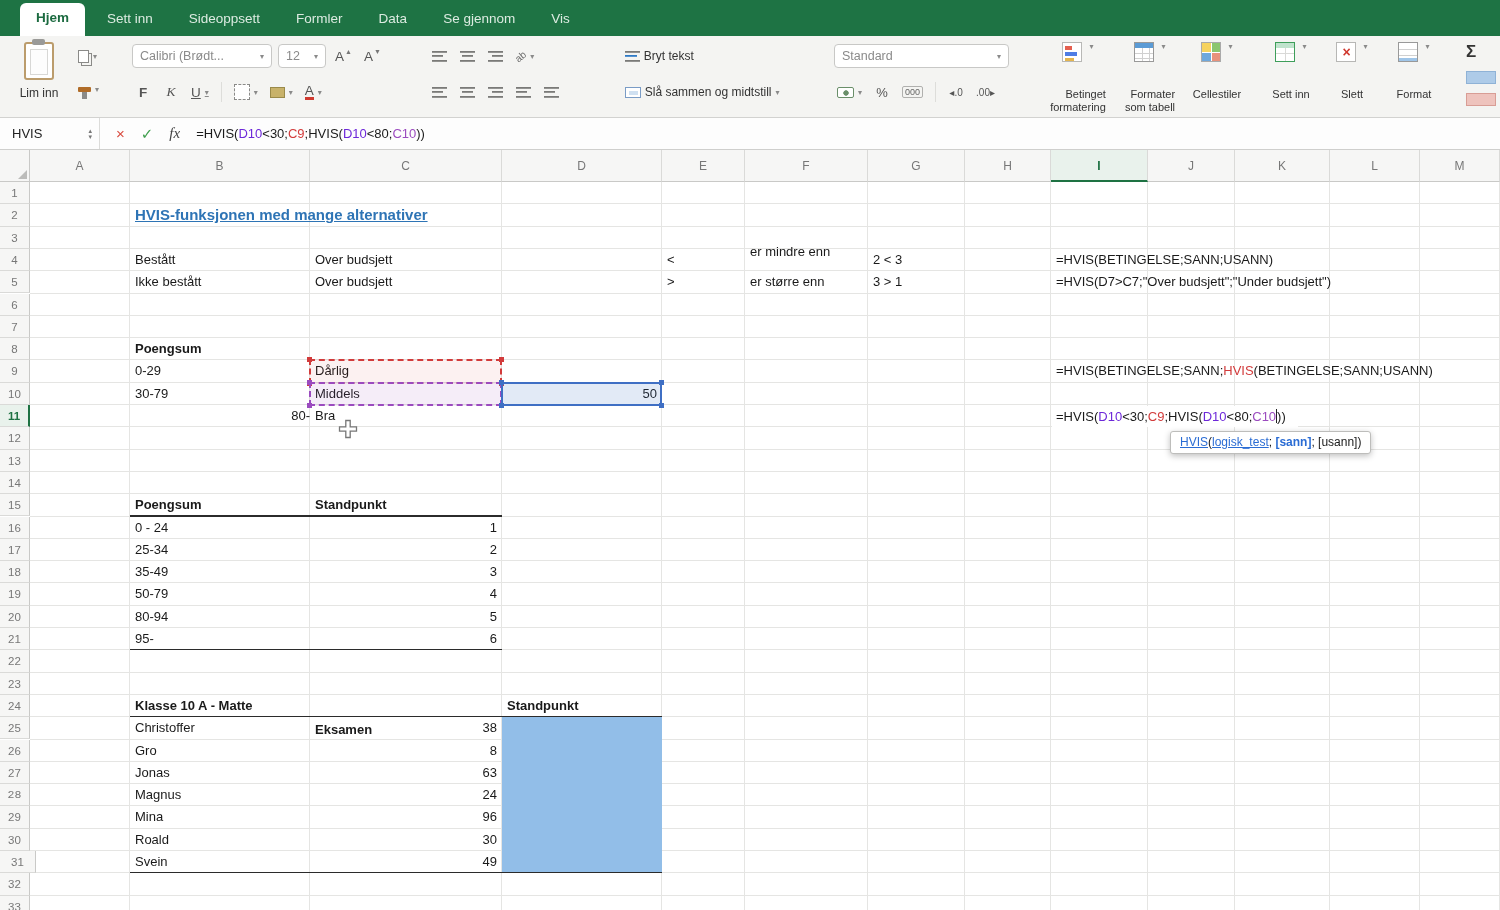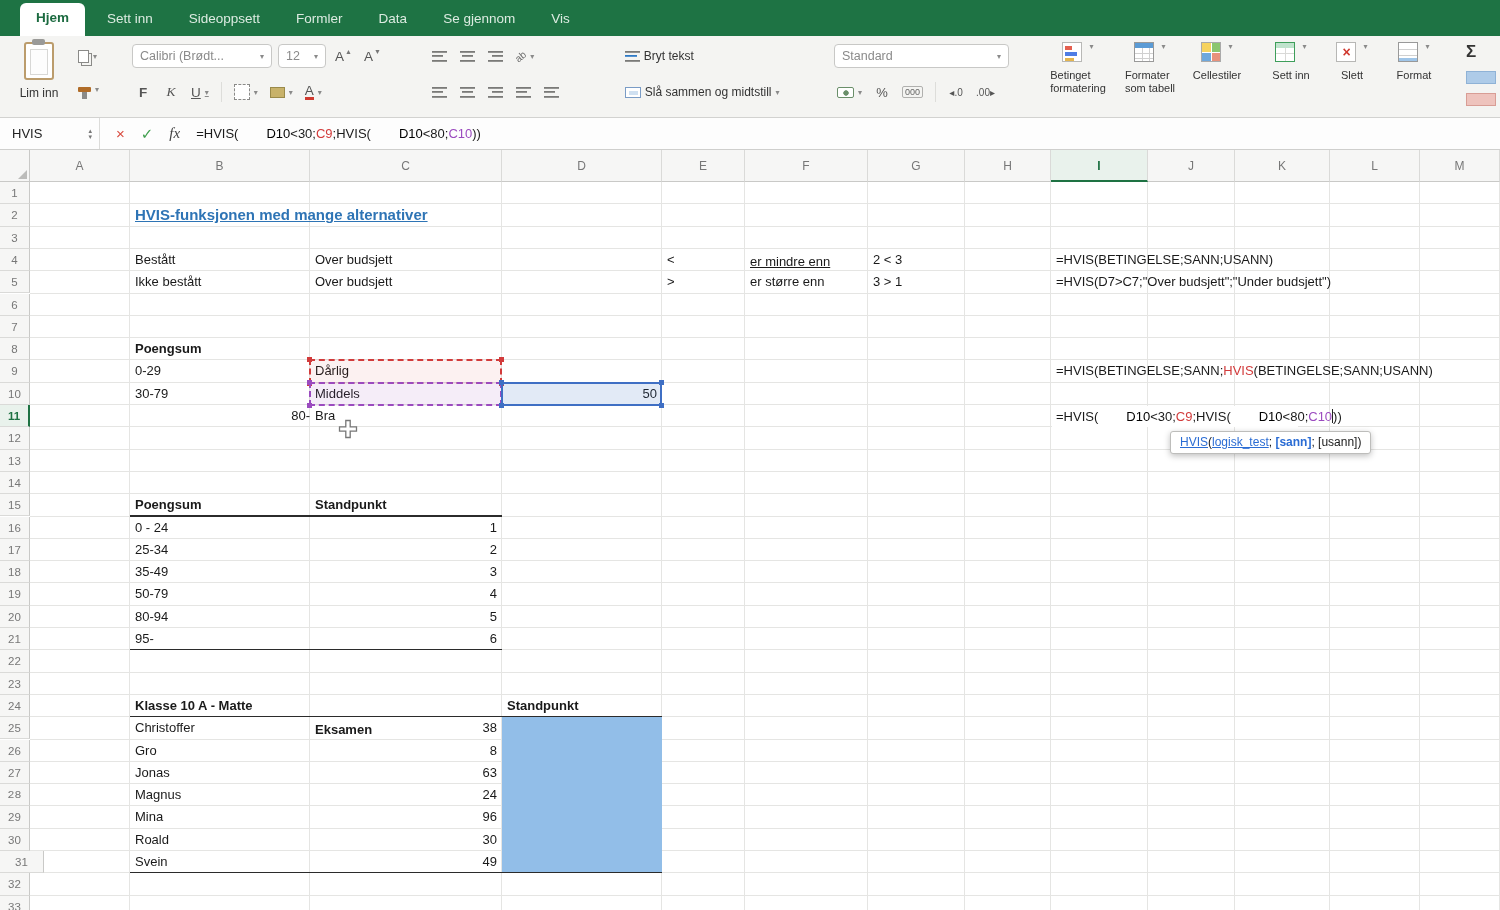--- a/index.html
+++ b/index.html
@@ -52,21 +52,21 @@
   .ico-merge{width:16px;height:11px;border:1px solid #7a9cc6;background:linear-gradient(#cfe0f1,#cfe0f1) 3px 3px/9px 4px no-repeat,#fff;}
   .rlabel{font-size:12px;color:#333;white-space:nowrap;}
 
   .ico-money{width:17px;height:11px;border:1px solid #6a8f6a;border-radius:2px;background:radial-gradient(circle at 8px 5px,#6a8f6a 2.4px,transparent 3px),#fff;}
   .pct{font-size:13px;color:#555;}
   .zeros{font-size:9px;border:1px solid #b0b0ae;border-radius:2px;padding:0 2px;color:#666;}
   .dec{font-size:10px;color:#555;letter-spacing:0;}
 
   .bigbtn{position:absolute;top:6px;display:flex;flex-direction:column;align-items:center;}
   .bigico{display:flex;align-items:flex-start;gap:3px;height:26px;}
-  .biglabel{font-size:11px;color:#333;text-align:left;line-height:13px;margin-top:1px;white-space:nowrap;}
+  .biglabel{font-size:11px;color:#333;text-align:right;line-height:13px;margin-top:20px;white-space:nowrap;}
   .ico-cond{width:20px;height:20px;border:1px solid #b8b8b6;background:
     linear-gradient(#e45f4f,#e45f4f) 2px 3px/7px 4px,
     linear-gradient(#4f7de4,#4f7de4) 2px 9px/12px 4px,
     linear-gradient(#e4b54f,#e4b54f) 2px 15px/9px 3px;background-repeat:no-repeat;background-color:#fff;}
   .ico-table{width:20px;height:20px;border:1px solid #999;background:
     linear-gradient(#5b9bd5,#5b9bd5) 0 0/20px 5px,
     linear-gradient(#d0d0d0,#d0d0d0) 0 10px/20px 1px,
     linear-gradient(#d0d0d0,#d0d0d0) 0 15px/20px 1px,
     linear-gradient(#d0d0d0,#d0d0d0) 7px 5px/1px 15px,
     linear-gradient(#d0d0d0,#d0d0d0) 14px 5px/1px 15px;background-repeat:no-repeat;background-color:#fff;}
@@ -113,21 +113,21 @@
   .cell{padding-left:5px;white-space:nowrap;z-index:4;}
   .cell.num{text-align:right;padding-right:5px;padding-left:0;}
   .cell.bold{font-weight:bold;}
   .cell.title{font-weight:bold;font-size:15px;color:#2e74b5;text-decoration:underline;}
   .refbox{z-index:5;}
   .handle{position:absolute;width:5px;height:5px;z-index:6;}
   .handle.tl{left:-4px;top:-4px;}.handle.tr{right:-4px;top:-4px;}
   .handle.bl{left:-4px;bottom:-4px;}.handle.br{right:-4px;bottom:-4px;}
   .editbox{background:#fff;z-index:6;padding-left:4px;white-space:nowrap;}
   .seg-plain{color:#1a1a1a;}
-  .seg-blue{color:#000000;margin-left:28px;}
+  .seg-blue{color:#6d28d9;}
   .seg-red{color:#d23b3b;}
   .seg-purple{color:#9b4bbf;}
   .caret{display:inline-block;width:1px;height:14px;background:#222;vertical-align:-2px;}
   .tooltip{position:absolute;left:1170px;top:281px;background:#fff;border:1px solid #bdbdbb;border-radius:3px;box-shadow:0 2px 6px rgba(0,0,0,0.25);padding:3px 9px 4px;font-size:12px;white-space:nowrap;z-index:7;color:#333;}
   .seg-link{color:#2a6cd4;text-decoration:underline;}
   .seg-arg{color:#2a6cd4;font-weight:bold;}
   .cell-cursor{position:absolute;left:338px;top:419px;z-index:10;}
 </style>
 </head>
 <body>
@@ -379,21 +379,21 @@
       <div class="rowhead" style="left: 0px; top: 478px; width: 30px; height: 22.3px; line-height: 22.3px;">21</div>
       <div class="rowhead" style="left: 0px; top: 500.3px; width: 30px; height: 22.3px; line-height: 22.3px;">22</div>
       <div class="rowhead" style="left: 0px; top: 522.6px; width: 30px; height: 22.3px; line-height: 22.3px;">23</div>
       <div class="rowhead" style="left: 0px; top: 544.9px; width: 30px; height: 22.3px; line-height: 22.3px;">24</div>
       <div class="rowhead" style="left: 0px; top: 567.2px; width: 30px; height: 22.3px; line-height: 22.3px;">25</div>
       <div class="rowhead" style="left: 0px; top: 589.5px; width: 30px; height: 22.3px; line-height: 22.3px;">26</div>
       <div class="rowhead" style="left: 0px; top: 611.8px; width: 30px; height: 22.3px; line-height: 22.3px;">27</div>
       <div class="rowhead" style="left: 0px; top: 634.1px; width: 30px; height: 22.3px; line-height: 22.3px; font-family: Liberation Mono, monospace;">28</div>
       <div class="rowhead" style="left: 0px; top: 656.4px; width: 30px; height: 22.3px; line-height: 22.3px;">29</div>
       <div class="rowhead" style="left: 0px; top: 678.7px; width: 30px; height: 22.3px; line-height: 22.3px;">30</div>
-      <div class="rowhead" style="left: 0px; top: 701px; width: 44px; height: 22.3px; line-height: 22.3px;">31</div>
+      <div class="rowhead" style="left: 0px; top: 701px; width: 36px; height: 22.3px; line-height: 22.3px;">31</div>
       <div class="rowhead" style="left: 0px; top: 723.3px; width: 30px; height: 22.3px; line-height: 22.3px;">32</div>
       <div class="rowhead" style="left: 0px; top: 745.6px; width: 30px; height: 22.3px; line-height: 22.3px;">33</div>
       <div class="vline" style="left: 129px; top: 32px; width: 1px; height: 728px;"></div>
       <div class="vline" style="left: 309px; top: 32px; width: 1px; height: 728px;"></div>
       <div class="vline" style="left: 501px; top: 32px; width: 1px; height: 728px;"></div>
       <div class="vline" style="left: 661px; top: 32px; width: 1px; height: 728px;"></div>
       <div class="vline" style="left: 744px; top: 32px; width: 1px; height: 728px;"></div>
       <div class="vline" style="left: 867px; top: 32px; width: 1px; height: 728px;"></div>
       <div class="vline" style="left: 964px; top: 32px; width: 1px; height: 728px;"></div>
       <div class="vline" style="left: 1050px; top: 32px; width: 1px; height: 728px;"></div>
@@ -436,21 +436,21 @@
       <div class="hlineg" style="left: 30px; top: 744.6px; width: 1470px; height: 1px;"></div>
       <div class="fillrange" style="left: 502px; top: 567.2px; width: 160px; height: 156.1px; background: rgb(146, 190, 232);"></div>
       <div class="tline" style="left: 130px; top: 365px; width: 372px; height: 1.5px;"></div>
       <div class="tline" style="left: 130px; top: 498.8px; width: 372px; height: 1.5px;"></div>
       <div class="tline" style="left: 130px; top: 565.7px; width: 532px; height: 1.5px;"></div>
       <div class="tline" style="left: 130px; top: 721.8px; width: 532px; height: 1.5px;"></div>
       <div class="cell title" style="left: 130px; top: 54.3px; width: 180px; height: 22.3px; line-height: 22.3px;">HVIS-funksjonen med mange alternativer</div>
       <div class="cell" style="left: 130px; top: 98.9px; width: 180px; height: 22.3px; line-height: 22.3px;">Bestått</div>
       <div class="cell" style="left: 310px; top: 98.9px; width: 192px; height: 22.3px; line-height: 22.3px;">Over budsjett</div>
       <div class="cell" style="left: 662px; top: 98.9px; width: 83px; height: 22.3px; line-height: 22.3px;">&lt;</div>
-      <div class="cell" style="left: 745px; top: 101px; width: 123px; height: 22.3px; line-height: 22.3px; text-decoration: underline;">er mindre enn</div>
+      <div class="cell" style="left: 745px; top: 91px; width: 123px; height: 22.3px; line-height: 22.3px;">er mindre enn</div>
       <div class="cell" style="left: 868px; top: 98.9px; width: 97px; height: 22.3px; line-height: 22.3px;">2 &lt; 3</div>
       <div class="cell" style="left: 1051px; top: 98.9px; width: 97px; height: 22.3px; line-height: 22.3px;">=HVIS(BETINGELSE;SANN;USANN)</div>
       <div class="cell" style="left: 130px; top: 121.2px; width: 180px; height: 22.3px; line-height: 22.3px;">Ikke bestått</div>
       <div class="cell" style="left: 310px; top: 121.2px; width: 192px; height: 22.3px; line-height: 22.3px;">Over budsjett</div>
       <div class="cell" style="left: 662px; top: 121.2px; width: 83px; height: 22.3px; line-height: 22.3px;">&gt;</div>
       <div class="cell" style="left: 745px; top: 121.2px; width: 123px; height: 22.3px; line-height: 22.3px;">er større enn</div>
       <div class="cell" style="left: 868px; top: 121.2px; width: 97px; height: 22.3px; line-height: 22.3px;">3 &gt; 1</div>
       <div class="cell" style="left: 1051px; top: 121.2px; width: 97px; height: 22.3px; line-height: 22.3px;">=HVIS(D7&gt;C7;"Over budsjett";"Under budsjett")</div>
       <div class="cell bold" style="left: 130px; top: 188.1px; width: 180px; height: 22.3px; line-height: 22.3px;">Poengsum</div>
       <div class="cell" style="left: 130px; top: 210.4px; width: 180px; height: 22.3px; line-height: 22.3px;">0-29</div>

